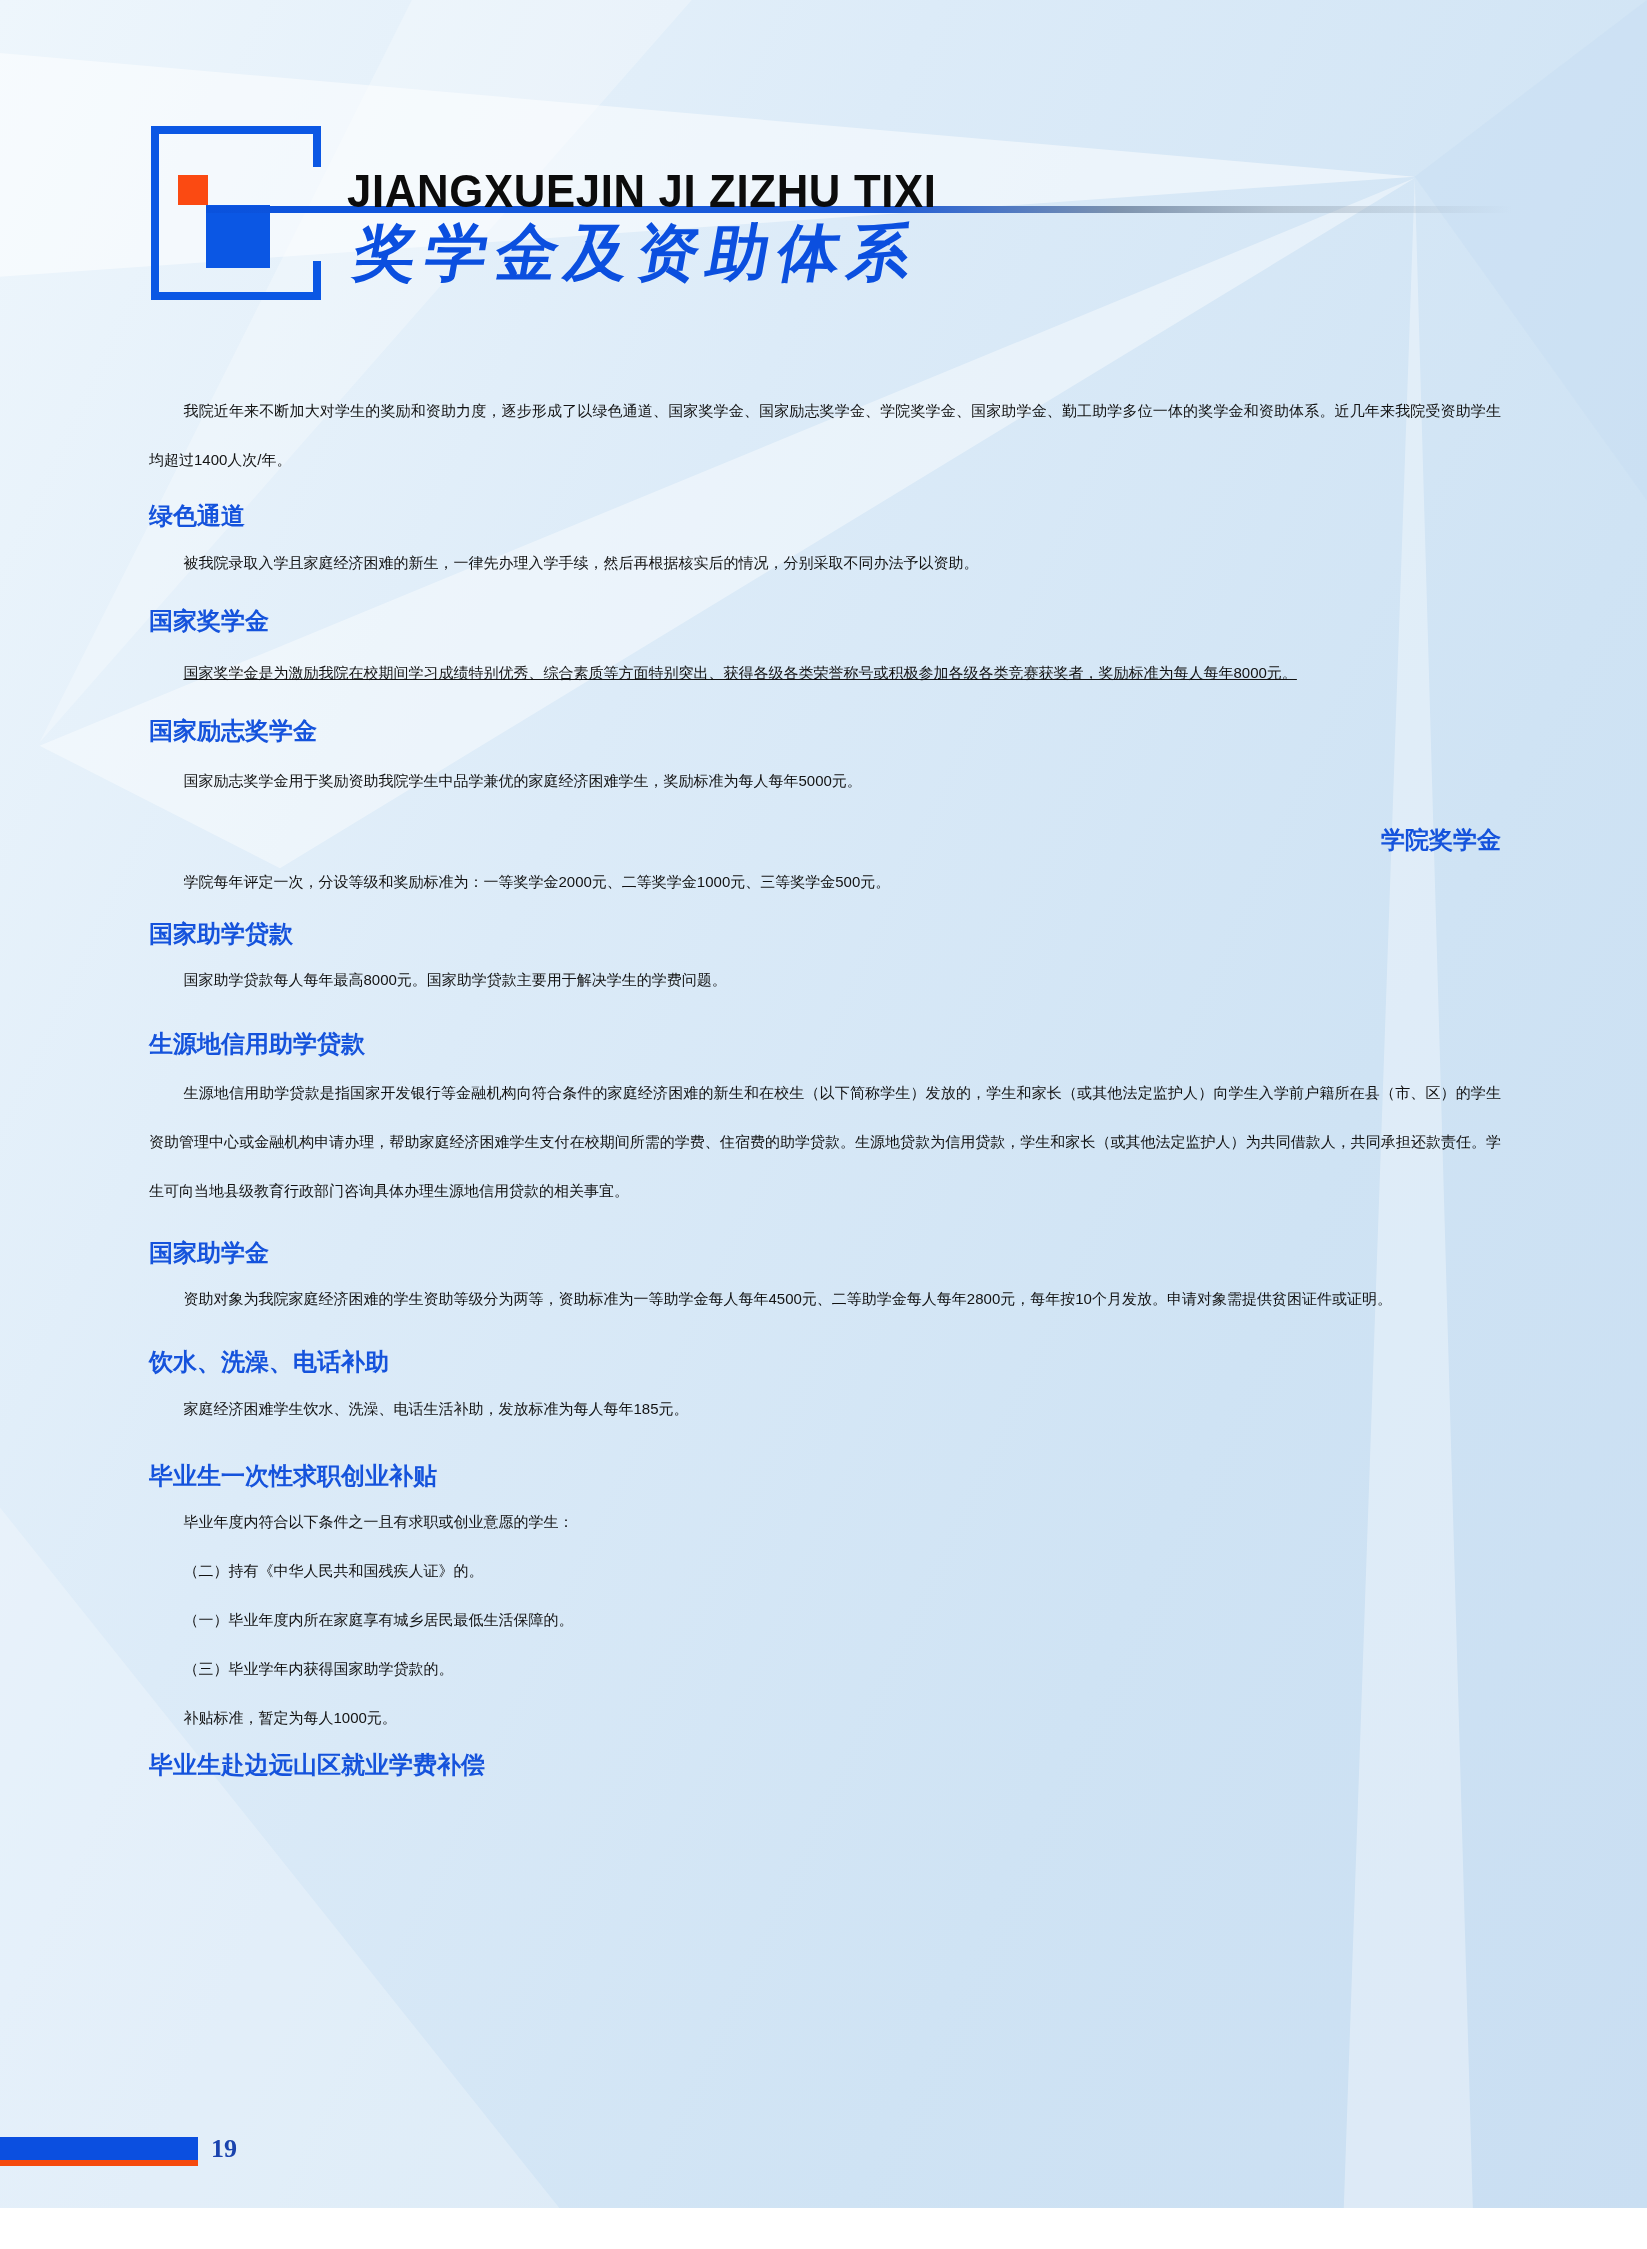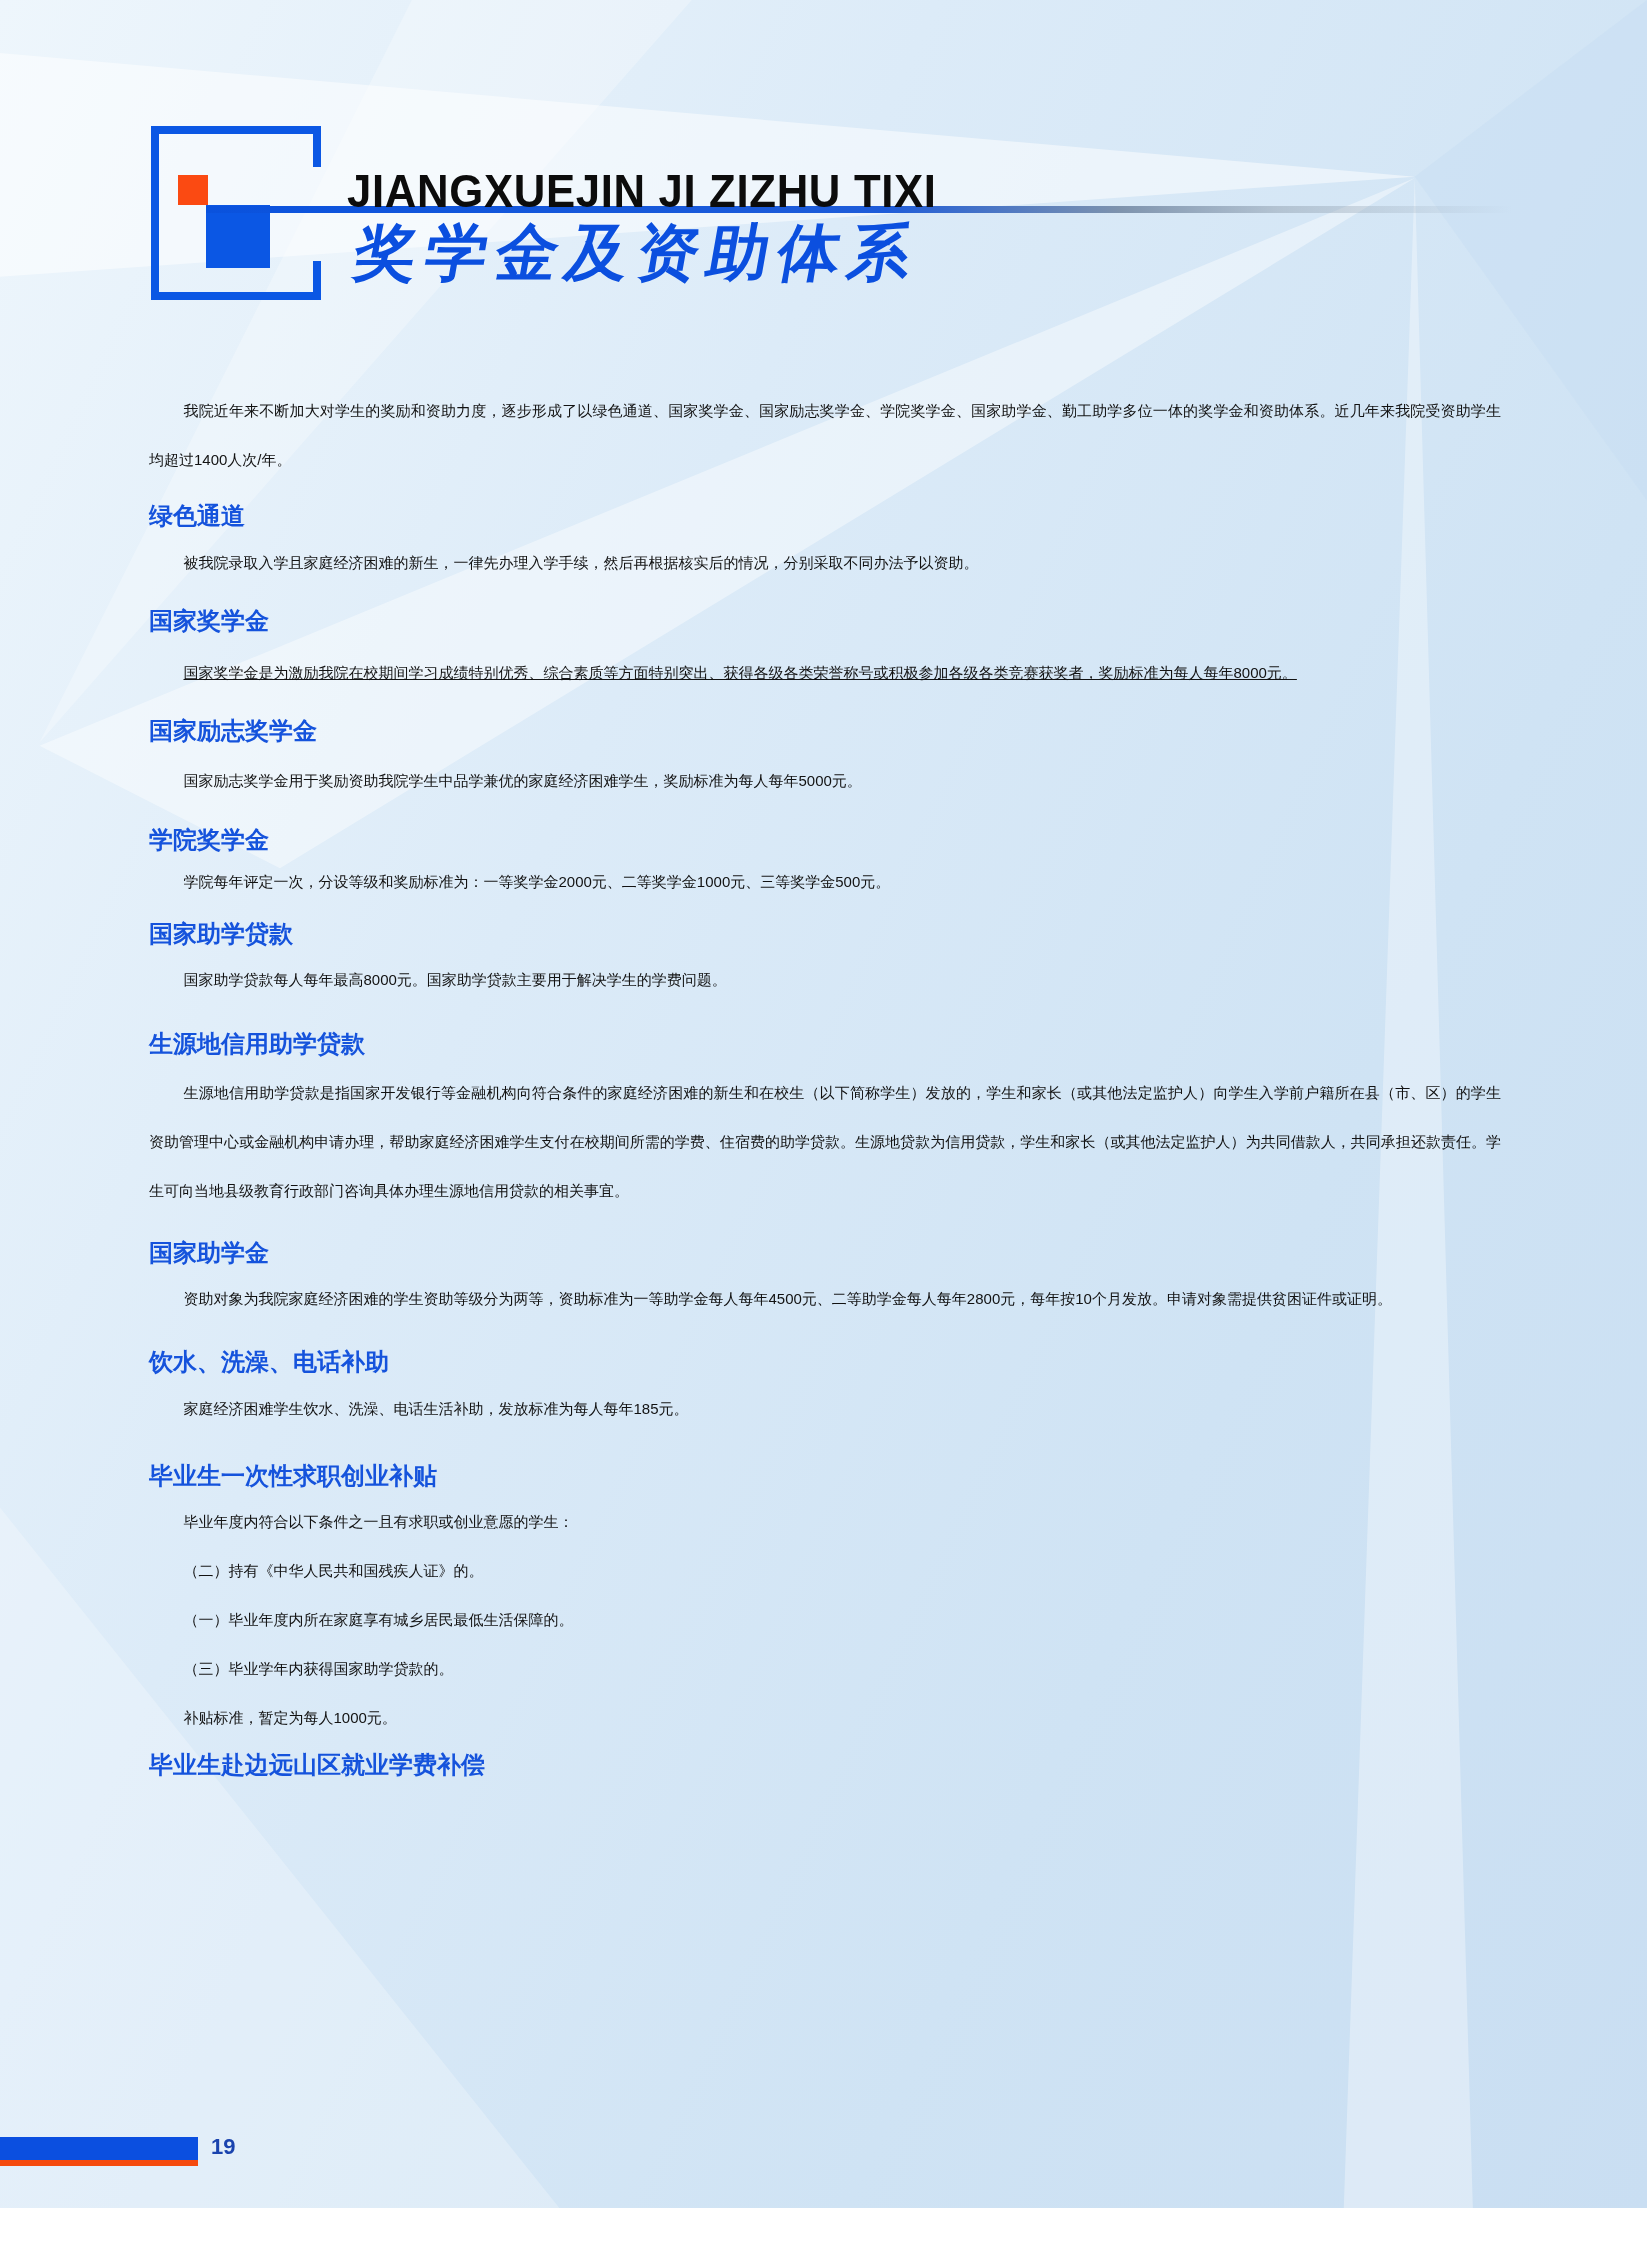--- a/index.html
+++ b/index.html
@@ -77,41 +77,41 @@
     margin: 0;
     font-size: 24px; line-height: 30px;
     font-weight: 700; color: #1553dc;
   }
   .m-h1  { margin-top: 17px !important; }
   .m-p1  { margin-top: 6.5px !important; }
   .m-h2  { margin-top: 19.6px !important; }
   .m-p2  { margin-top: 11.8px !important; text-decoration: underline; }
   .m-h3  { margin-top: 19.6px !important; }
   .m-p3  { margin-top: 9.2px !important; }
-  .m-h4  { margin-top: 20px !important; }
+  .m-h4  { margin-top: 20px !important; text-align: right; }
   .m-p4  { margin-top: 2.6px  !important; }
   .m-h5  { margin-top: 13px !important; }
   .m-p5  { margin-top: 5.9px  !important; }
   .m-h6  { margin-top: 25px !important; }
   .m-p6  { margin-top: 9.2px !important; }
   .m-h7  { margin-top: 23px !important; }
   .m-p7  { margin-top: 5.9px  !important; }
   .m-h8  { margin-top: 23.6px !important; }
   .m-p8  { margin-top: 7.2px !important; }
   .m-h9  { margin-top: 28px !important; }
   .m-p9  { margin-top: 5.9px  !important; }
   .m-h10 { margin-top: 7.9px !important; }
   .m-p10 { margin-top: 7.9px !important; }
 
   
   .footer-bar-blue   { position:absolute; left:0; top:2137px; width:198px; height:23.6px; background:#0b4fe0; }
   .footer-bar-orange { position:absolute; left:0; top:2160px; width:198px; height:5.9px;  background:#f54a0e; }
   .page-number {
     position:absolute; left:211px; top:2134px;
-    font-size: 22px; font-weight: 700; color: #1a43ae;
+    font-size: 26px; font-weight: 700; color: #1a43ae; font-family: Liberation Serif, serif;
   }
 </style>
 </head>
 <body>
 
 <div class="page">
 
   <div class="facet facet-1"></div>
   <div class="facet facet-2"></div>
   <div class="facet facet-4"></div>

